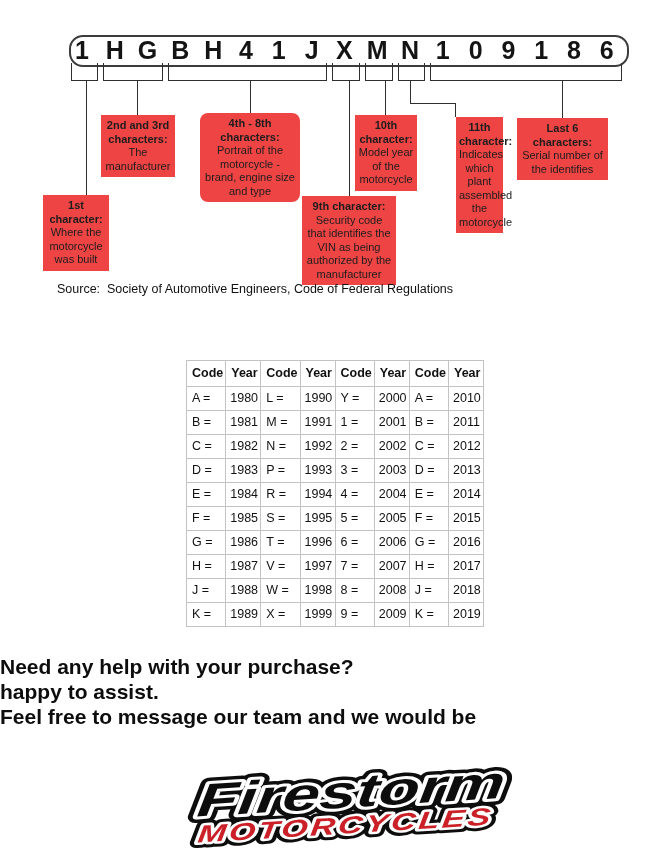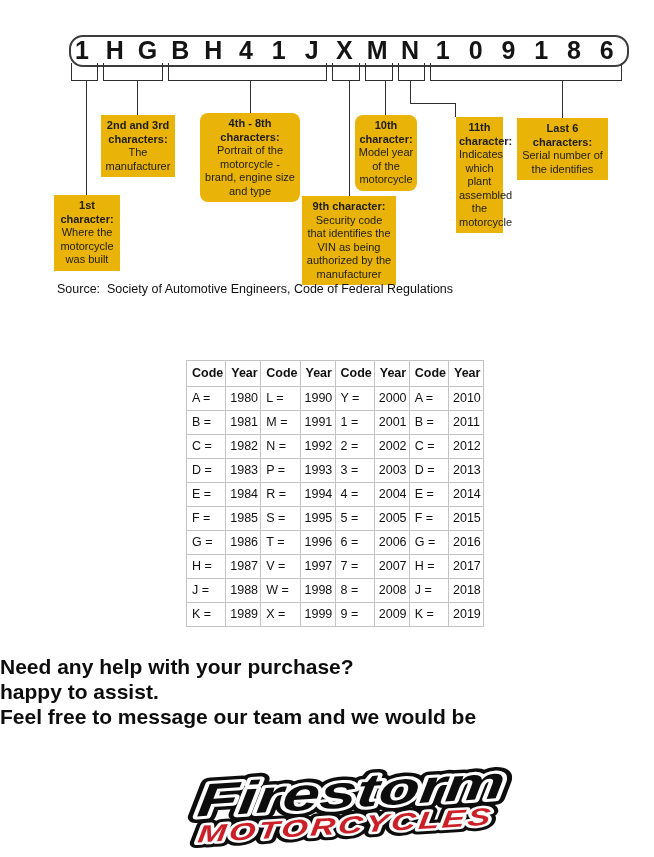--- a/index.html
+++ b/index.html
@@ -23,21 +23,21 @@
   
   .bracket {
     position:absolute; top:63px; height:17px;
     border:1px solid #2e2e2e; border-top:none; background:transparent;
   }
   .vline { position:absolute; width:1px; background:#2e2e2e; }
   .hline { position:absolute; height:1px; background:#2e2e2e; }
 
   
   .label-box {
-    position:absolute; background:#eab308; padding:4px 3px;
+    position:absolute; background:#ef4444; padding:4px 3px;
     font-size:11px; line-height:13.5px; text-align:center; color:#1d1d1d;
     box-sizing:border-box;
   }
   .lb-title { font-weight:bold; }
 
   
   #source-note {
     position:absolute; left:57px; top:282px; font-size:12.5px; color:#111;
     white-space:pre-wrap;
   }
@@ -101,37 +101,37 @@
   <div class="vline" style="left:86px;  top:81px; height:114px;"></div>
   <div class="vline" style="left:137px; top:81px; height:34px;"></div>
   <div class="vline" style="left:250px; top:81px; height:32px;"></div>
   <div class="vline" style="left:349px; top:81px; height:115px;"></div>
   <div class="vline" style="left:385px; top:81px; height:34px;"></div>
   <div class="vline" style="left:410px; top:81px; height:22px;"></div>
   <div class="hline" style="left:410px; top:103px; width:46px;"></div>
   <div class="vline" style="left:455px; top:103px; height:14px;"></div>
   <div class="vline" style="left:562px; top:81px; height:37px;"></div>
 
-  <div class="label-box" style="left:54px; top:195px; width:66px;">
+  <div class="label-box" style="left:43px; top:195px; width:66px;">
     <div class="lb-title">1st character:</div>
     <div class="lb-body">Where the motorcycle was built</div>
   </div>
   <div class="label-box" style="left:101px; top:115px; width:74px;">
     <div class="lb-title">2nd and 3rd characters:</div>
     <div class="lb-body">The manufacturer</div>
   </div>
   <div class="label-box" style="left:200px; top:113px; width:100px;border-radius:8px;">
     <div class="lb-title">4th - 8th characters:</div>
     <div class="lb-body">Portrait of the motorcycle - brand, engine size and type</div>
   </div>
   <div class="label-box" style="left:302px; top:196px; width:94px;">
     <div class="lb-title">9th character:</div>
     <div class="lb-body">Security code that identifies the VIN as being authorized by the manufacturer</div>
   </div>
-  <div class="label-box" style="left:355px; top:115px; width:62px;border-radius:8px;">
+  <div class="label-box" style="left:355px; top:115px; width:62px;">
     <div class="lb-title">10th character:</div>
     <div class="lb-body">Model year of the motorcycle</div>
   </div>
   <div class="label-box" style="left:424px; top:117px; width:47px;margin-left:32px;">
     <div class="lb-title">11th character:</div>
     <div class="lb-body">Indicates which plant assembled the motorcycle</div>
   </div>
   <div class="label-box" style="left:517px; top:118px; width:91px;">
     <div class="lb-title">Last 6 characters:</div>
     <div class="lb-body">Serial number of the identifies</div>

